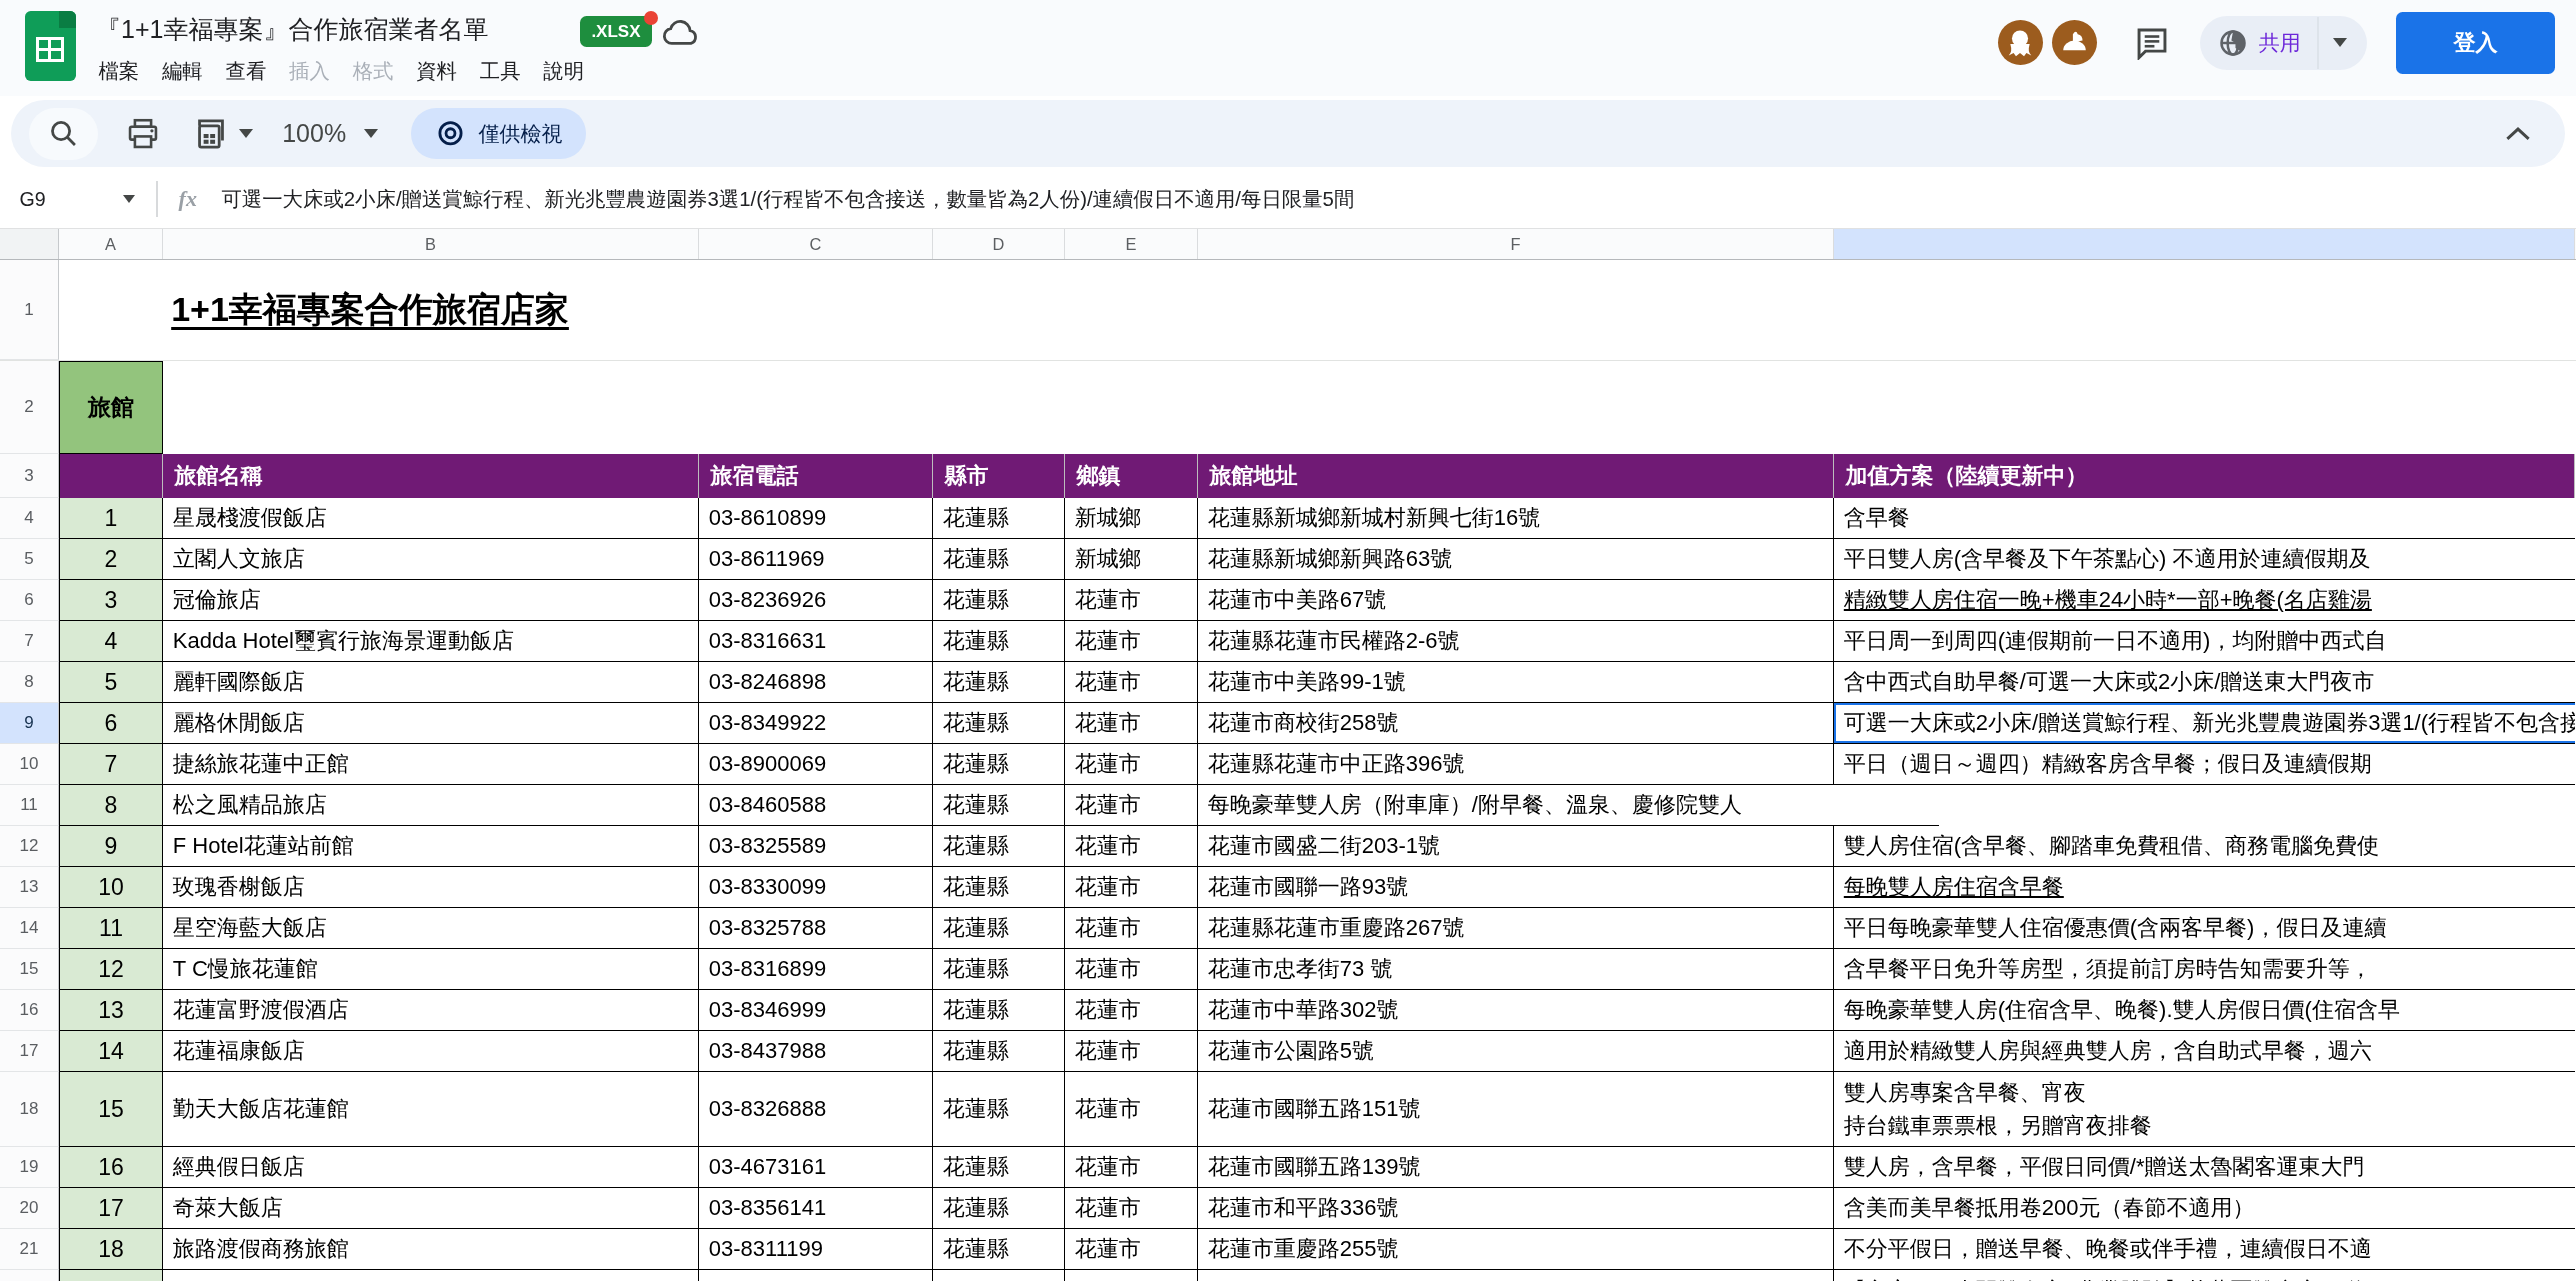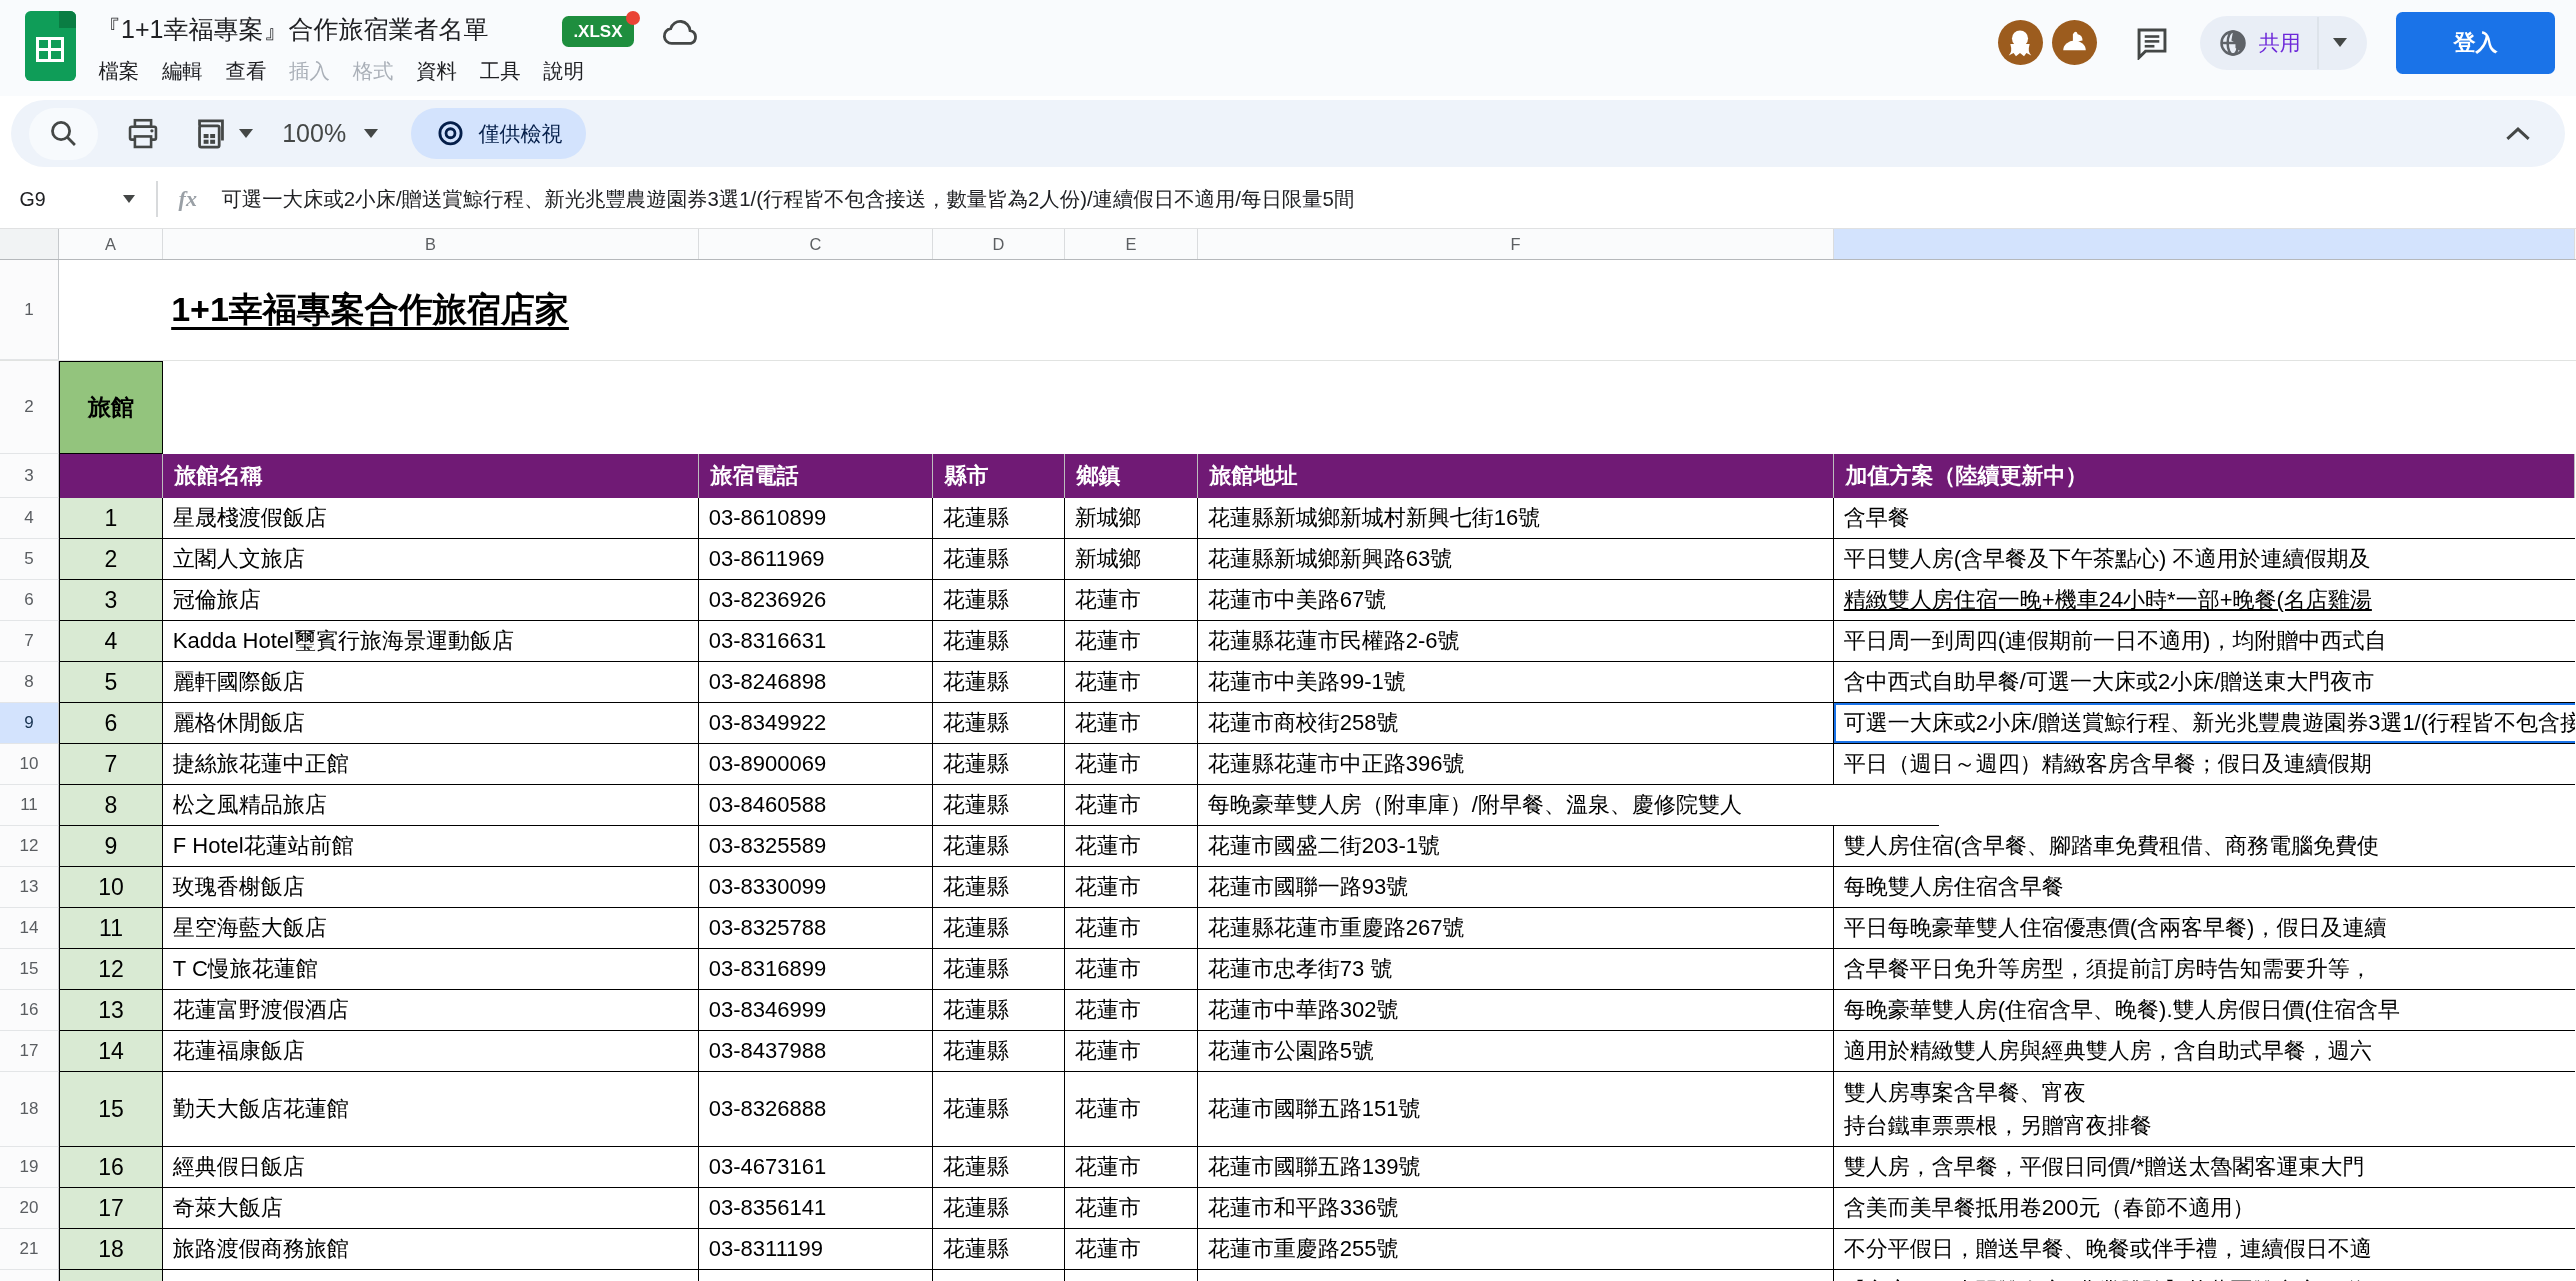--- a/index.html
+++ b/index.html
@@ -9,21 +9,21 @@
 
   
   #topbar { position:absolute; left:0; top:0; width:2576px; height:96px; background:#f9fbfd; }
   #logo { position:absolute; left:24.5px; top:11.4px; width:51px; height:70px; }
   #logo .body { position:absolute; inset:0; background:#0f9d58; border-radius:5.7px; }
   #logo .fold { position:absolute; right:0; top:0; width:16.4px; height:16.4px; background:#0a7d43; border-radius:0 5.7px 0 0; }
   #logo .grid { position:absolute; left:11.4px; top:26px; width:28px; height:24.5px; border:3.3px solid #fff; }
   #logo .grid::before { content:""; position:absolute; left:0; top:7.4px; width:100%; height:3.3px; background:#fff; }
   #logo .grid::after { content:""; position:absolute; left:9px; top:0; width:3.3px; height:100%; background:#fff; }
   #doc-title { position:absolute; left:96px; top:13px; font-size:25px; color:#202124; white-space:nowrap; }
-  #xlsx-badge { position:absolute; left:562px; top:16.4px; height:31px; background:#1e8e3e; color:#fff;
+  #xlsx-badge { position:absolute; left:580px; top:16.4px; height:31px; background:#1e8e3e; color:#fff;
     font-size:17px; font-weight:bold; border-radius:6.5px; padding:0 11.4px; display:flex; align-items:center; }
   #xlsx-dot { position:absolute; right:-5.7px; top:-5.7px; width:14px; height:14px; background:#ea4335; border-radius:50%; }
   #cloud-icon { position:absolute; left:662px; top:18px; }
   #menubar { position:absolute; left:87px; top:52px; display:flex; }
   .menu-item { font-size:20.4px; color:#202124; padding:4.9px 11.4px; border-radius:6.5px; white-space:nowrap; }
   .menu-item.disabled { color:#aab0b8; }
 
   #topbar-right { position:absolute; right:21px; top:0; height:85px; display:flex; align-items:center; }
   .avatar { width:45px; height:45px; border-radius:50%; background:#9c5c1e; margin-left:9px; display:flex; align-items:center; justify-content:center; }
   #comment-icon { margin-left:38px; }
@@ -340,21 +340,21 @@
         <div class="cell pad" style="width: 741px; border-bottom: 1.6px solid rgb(0, 0, 0);">雙人房住宿(含早餐、腳踏車免費租借、商務電腦免費使</div>
       </div>
       <div class="row hotel-row" style="height: 41px;">
         <div class="gut">13</div>
         <div class="cell bk numcol" style="width: 104px;">10</div>
         <div class="cell bk pad" style="width: 536px;">玫瑰香榭飯店</div>
         <div class="cell bk pad" style="width: 234px;">03-8330099</div>
         <div class="cell bk pad" style="width: 132px;">花蓮縣</div>
         <div class="cell bk pad" style="width: 133px;">花蓮市</div>
         <div class="cell bk pad" style="width: 636px;">花蓮市國聯一路93號</div>
-        <div class="cell pad" style="width: 741px; border-bottom: 1.6px solid rgb(0, 0, 0);">每晚雙人房住宿含早餐</div>
+        <div class="cell pad" style="width: 741px; border-bottom: 1.6px solid rgb(0, 0, 0); text-decoration: underline;">每晚雙人房住宿含早餐</div>
       </div>
       <div class="row hotel-row" style="height: 41px;">
         <div class="gut">14</div>
         <div class="cell bk numcol" style="width: 104px;">11</div>
         <div class="cell bk pad" style="width: 536px;">星空海藍大飯店</div>
         <div class="cell bk pad" style="width: 234px;">03-8325788</div>
         <div class="cell bk pad" style="width: 132px;">花蓮縣</div>
         <div class="cell bk pad" style="width: 133px;">花蓮市</div>
         <div class="cell bk pad" style="width: 636px;">花蓮縣花蓮市重慶路267號</div>
         <div class="cell pad" style="width: 741px; border-bottom: 1.6px solid rgb(0, 0, 0);">平日每晚豪華雙人住宿優惠價(含兩客早餐)，假日及連續</div>

